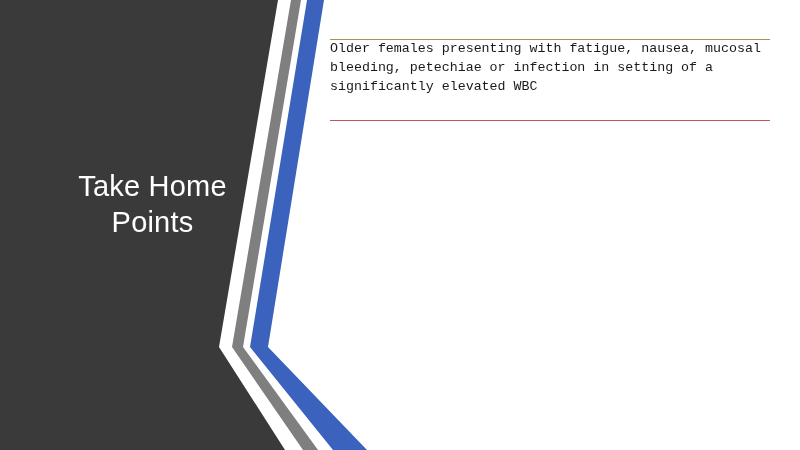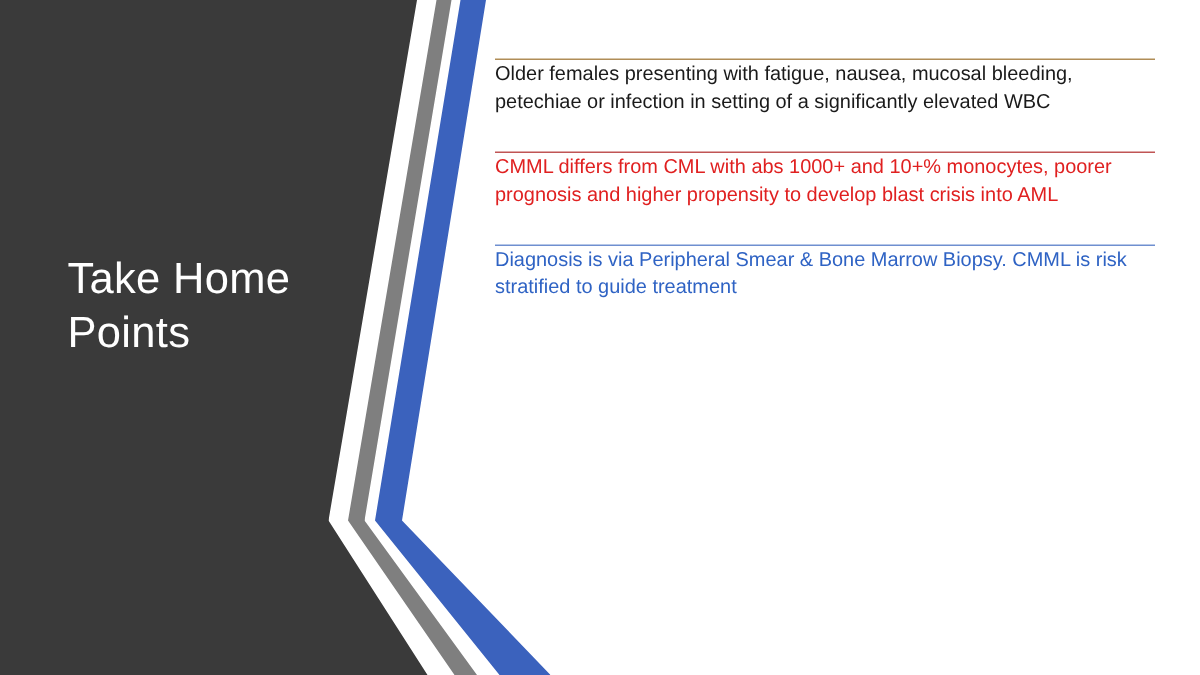--- a/index.html
+++ b/index.html
@@ -79,31 +79,33 @@
     position: absolute;
     left: 45px;
     top: 168px;
     width: 215px;
     color: #ffffff;
     font-size: 29px;
     line-height: 1.25;
     font-weight: normal;
     letter-spacing: 0.2px;
     z-index: 4;
+    text-align: center;
   }
   .content {
     position: absolute;
     left: 330px;
     top: 30px;
     width: 440px;
     z-index: 4;
   }
   .bullet {
     padding-top: 9px;
     margin-bottom: 14px;
+    font-family: Liberation Mono, monospace;
   }
   .bullet .text {
     font-size: 13.3px;
     line-height: 1.42;
   }
   .divider {
     height: 1px;
     width: 100%;
     background: #c0a080;
   }
@@ -132,25 +134,20 @@
 
   <div class="content">
 
     <div class="bullet b0">
       <div class="divider"></div>
       <div class="text">Older females presenting with fatigue, nausea, mucosal bleeding, petechiae or infection in setting of a significantly elevated WBC</div>
     </div>
 
     <div class="bullet b1">
       <div class="divider"></div>
-      <div class="text">CMML differs from CML with abs 1000+ and 10+% monocytes, poorer prognosis and higher propensity to develop blast crisis into AML</div>
     </div>
 
-    <div class="bullet b2">
-      <div class="divider"></div>
-      <div class="text">Diagnosis is via Peripheral Smear &amp; Bone Marrow Biopsy. CMML is risk stratified to guide treatment</div>
-    </div>
 
     <div class="spacer-b3"></div>
 
 
   </div>
 </div>
 
 </body></html>

